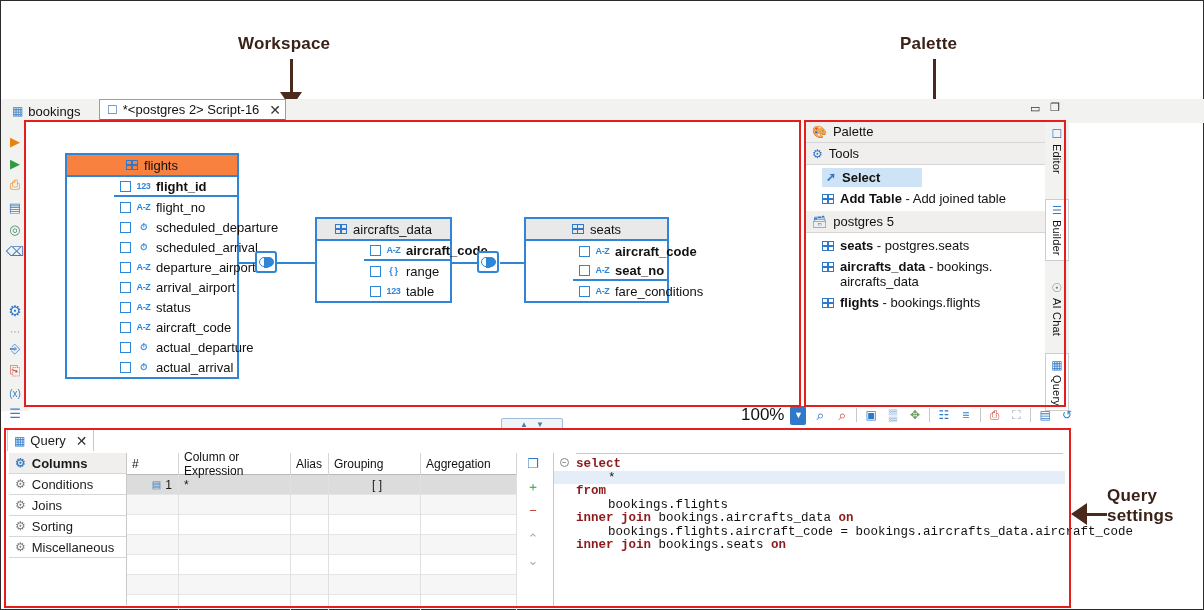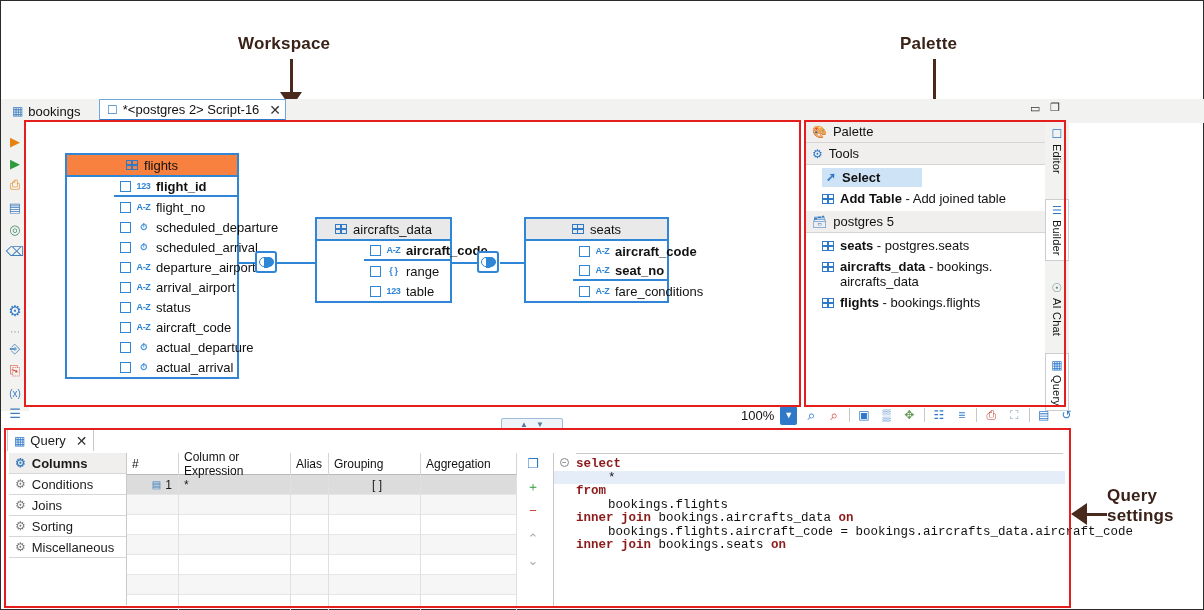--- a/index.html
+++ b/index.html
@@ -78,21 +78,21 @@
   }
   .venn{ position:relative; width:15px; height:10px; }
   .venn i{ position:absolute; top:0; width:10px; height:10px; border:1.5px solid #2f86d6; border-radius:50%; }
   .venn i.l{ left:0; background:transparent;}
   .venn i.r{ left:5px; background:#2f86d6; }
   .venn i.l::after{content:"";position:absolute;left:4px;top:-1.5px;width:6px;height:11.5px;background:#2f86d6;border-radius:0 50% 50% 0 / 0 50% 50% 0;}
   .link{ position:absolute; background:#2f86d6; }
 
   
   .ztoolbar{ position:absolute; left:740px; top:403px; width:334px; height:22px; display:flex; align-items:center; gap:6px; }
-  .zpct{ font-size:13px; color:#111; }
+  .zpct{ font-size:17px; color:#111; }
   .tbtn{ width:19px;height:19px; display:flex;align-items:center;justify-content:center; font-size:12px;}
   .tsep{ width:1px;height:14px;background:#c8c8c8; }
 
   
   #palette{ position:absolute; left:805px; top:120px; width:258px; height:285px; background:#fff; }
   .psection{
     height:22px; display:flex; align-items:center; gap:6px; padding:0 6px;
     background:#f0efee; border-bottom:1px solid #d7d5d3; font-size:13px; color:#111;
   }
   .psection .sp{ margin-left:auto; font-size:11px; color:#555; }

